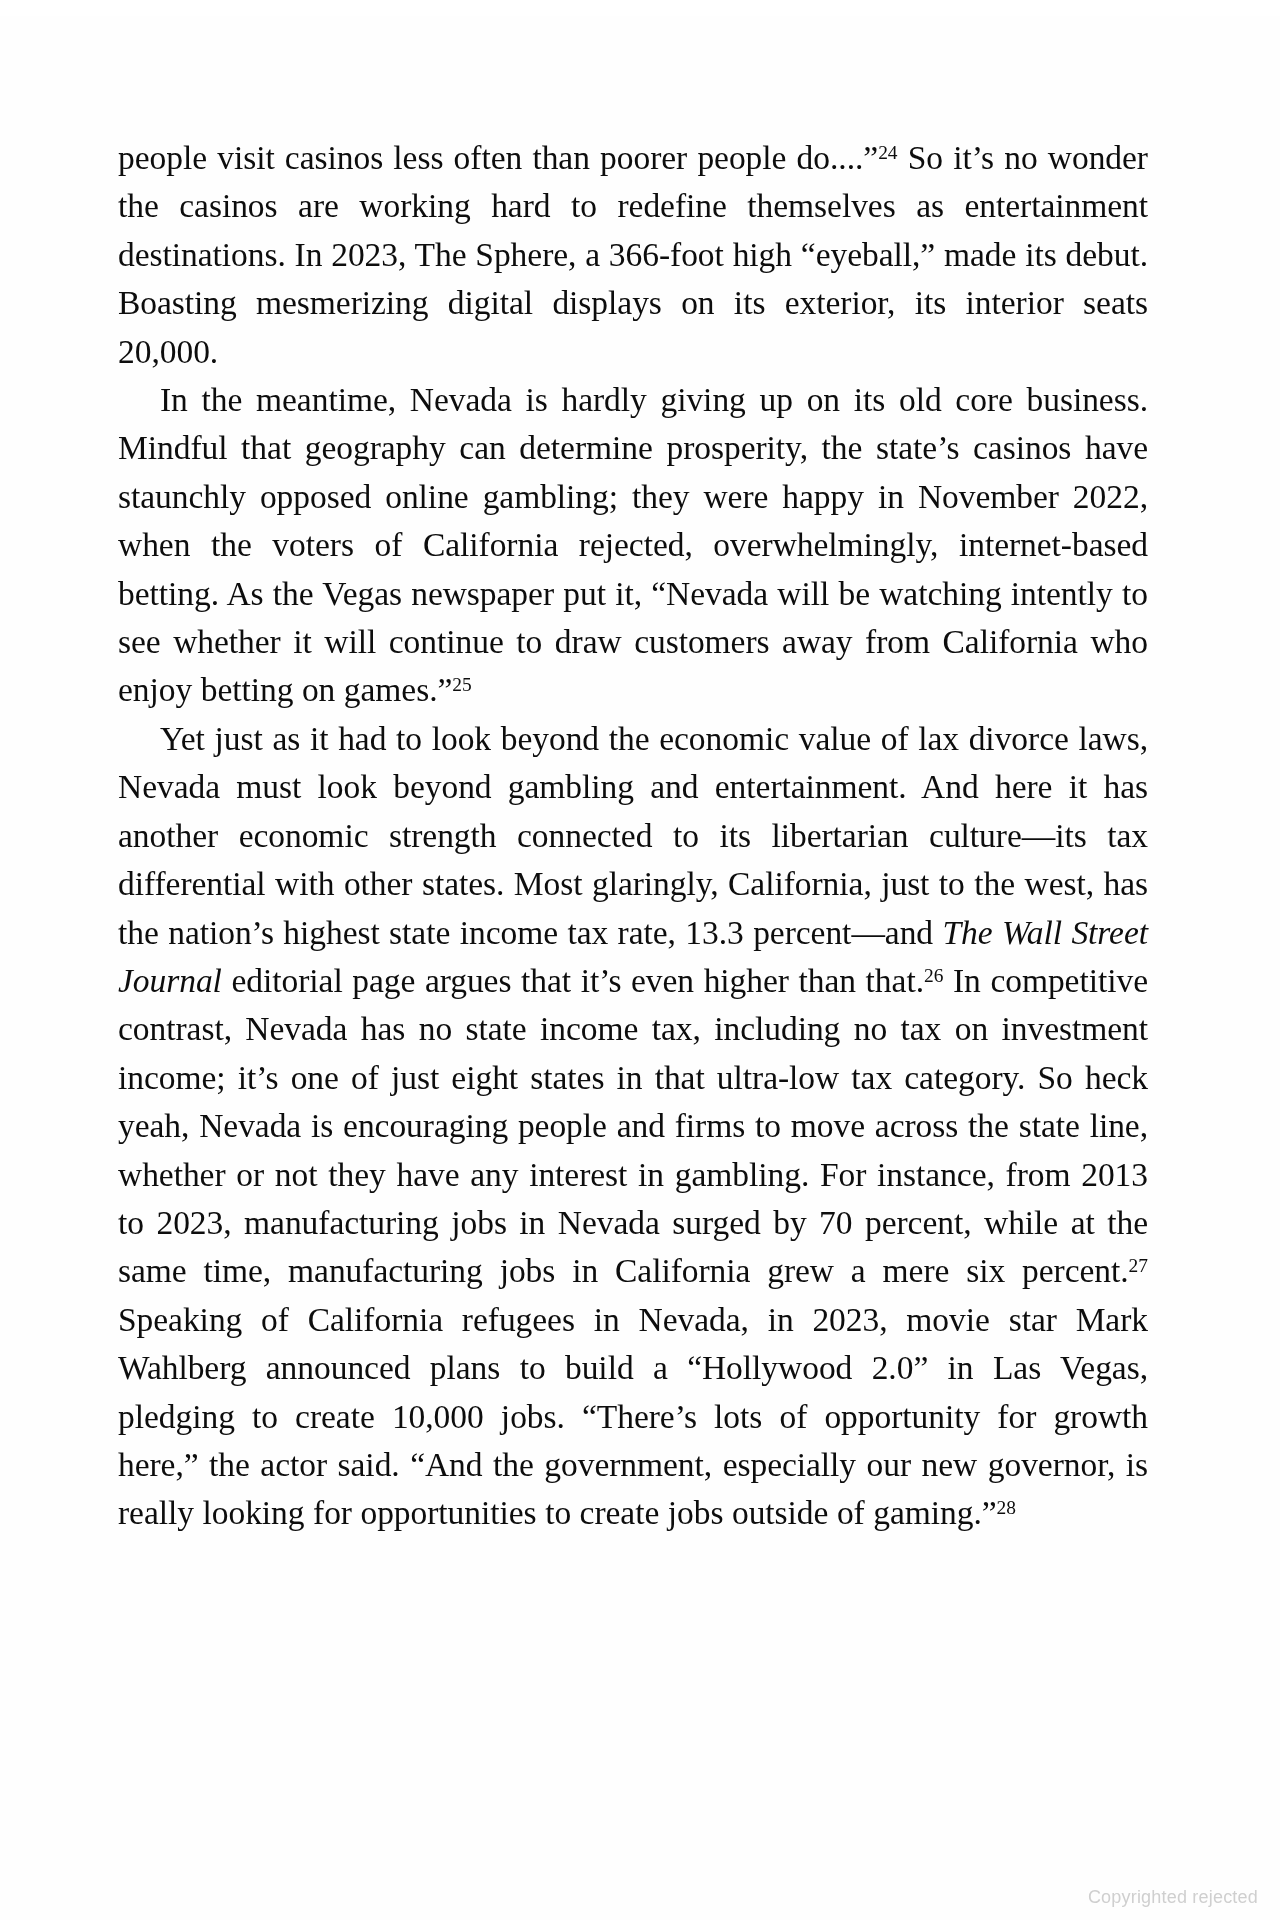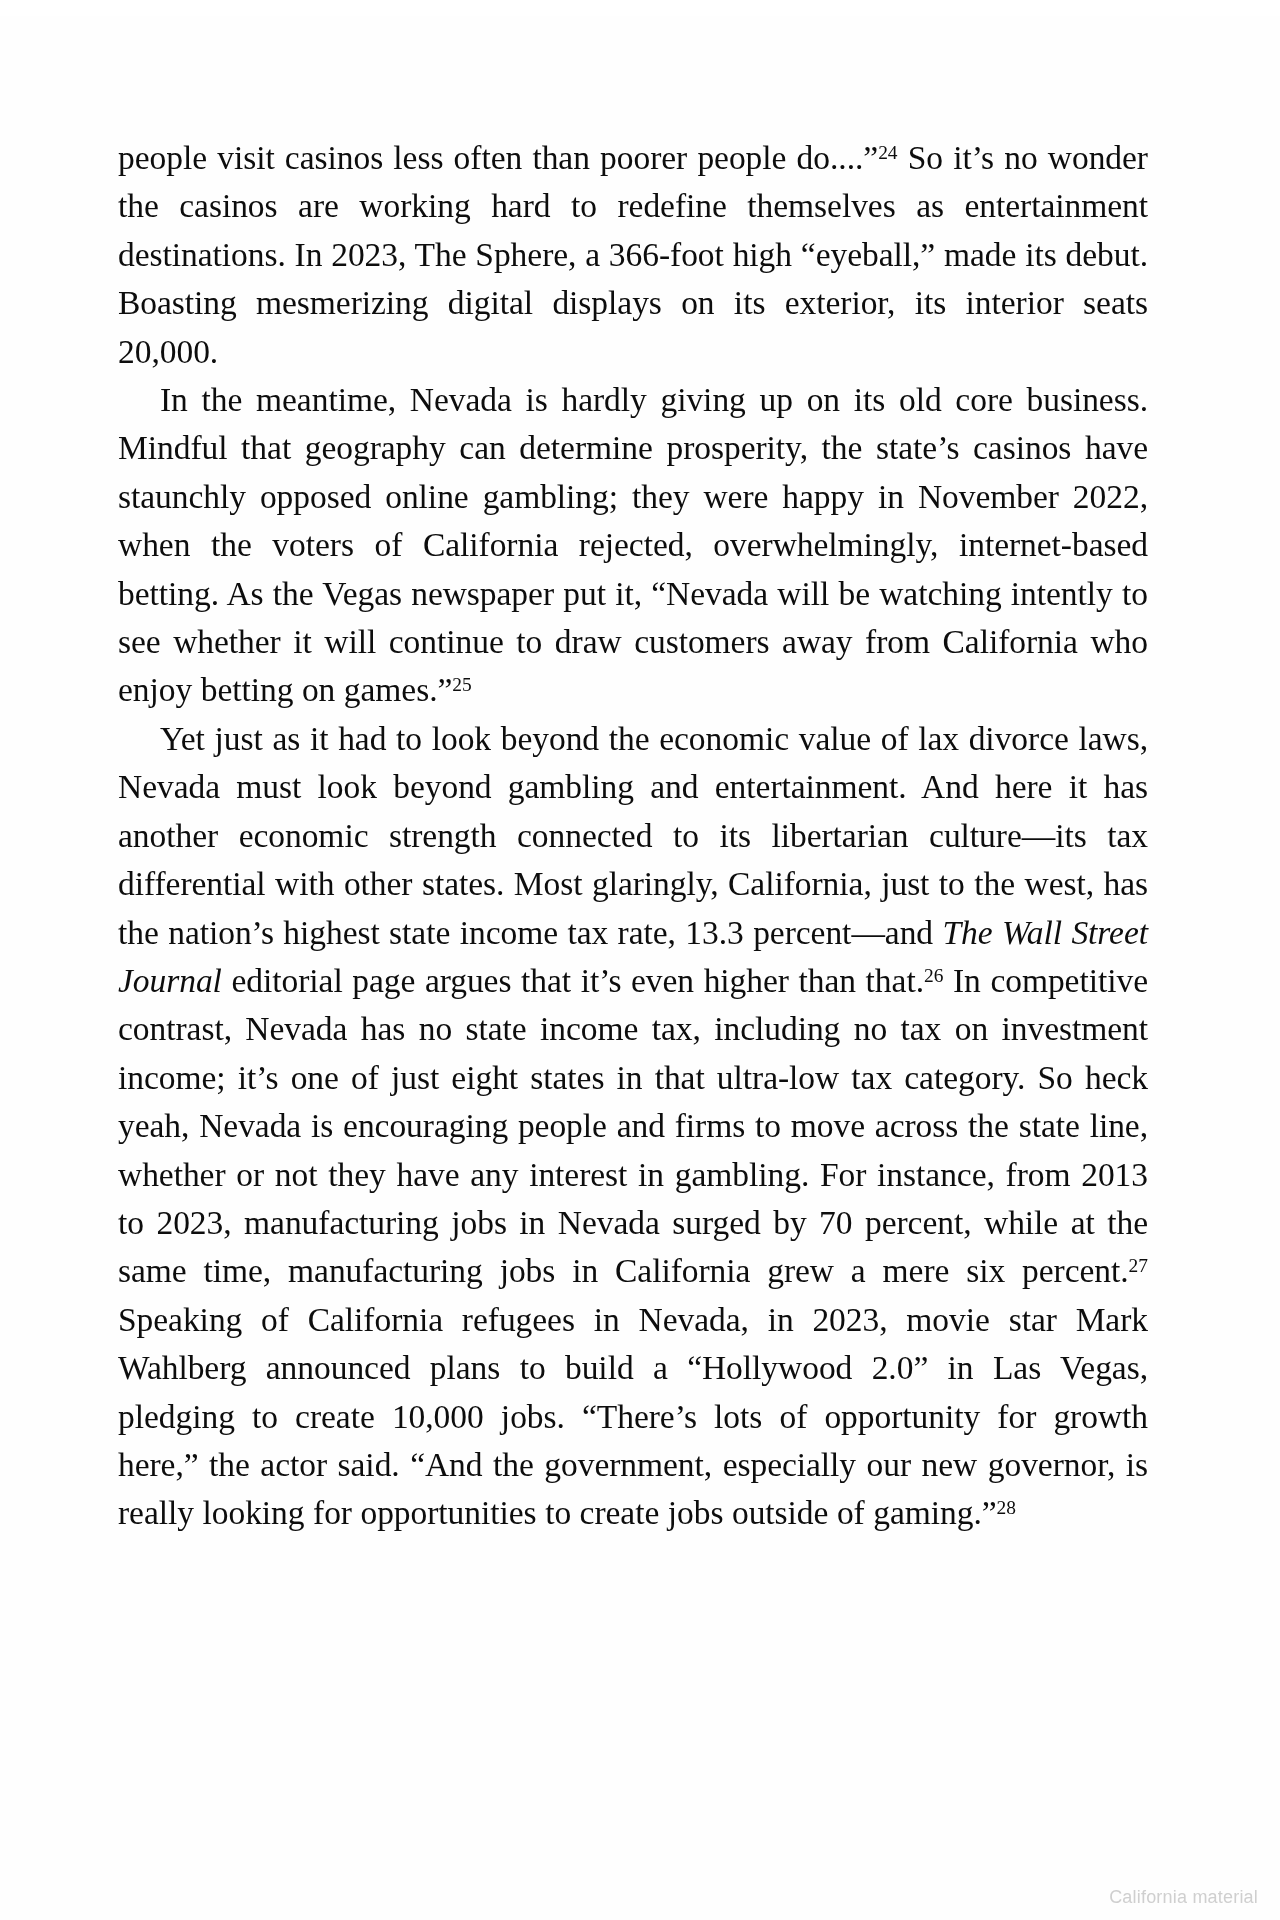--- a/index.html
+++ b/index.html
@@ -83,15 +83,15 @@
 <body>
 
 <div id="page">
 
   <div id="text-column">
       <p class="body-par no-stretch"><span>people visit casinos less often than poorer people do....”</span><sup class="fn">24</sup><span> So it’s no wonder the casinos are working hard to redefine themselves as entertainment destinations. In 2023, The Sphere, a 366-foot high “eyeball,” made its debut. Boasting mesmerizing digital displays on its exterior, its interior seats 20,000.</span></p>
       <p class="body-par indent no-stretch"><span>In the meantime, Nevada is hardly giving up on its old core business. Mindful that geography can determine prosperity, the state’s casinos have staunchly opposed online gambling; they were happy in November 2022, when the voters of California rejected, overwhelmingly, internet-based betting. As the Vegas newspaper put it, “Nevada will be watching intently to see whether it will continue to draw customers away from California who enjoy betting on games.”</span><sup class="fn">25</sup></p>
       <p class="body-par indent no-stretch"><span>Yet just as it had to look beyond the economic value of lax divorce laws, Nevada must look beyond gambling and entertainment. And here it has another economic strength connected to its libertarian culture—its tax differential with other states. Most glaringly, California, just to the west, has the nation’s highest state income tax rate, 13.3 percent—and </span><em class="title-italic">The Wall Street Journal</em><span> editorial page argues that it’s even higher than that.</span><sup class="fn">26</sup><span> In competitive contrast, Nevada has no state income tax, including no tax on investment income; it’s one of just eight states in that ultra-low tax category. So heck yeah, Nevada is encouraging people and firms to move across the state line, whether or not they have any interest in gambling. For instance, from 2013 to 2023, manufacturing jobs in Nevada surged by 70 percent, while at the same time, manufacturing jobs in California grew a mere six percent.</span><sup class="fn">27</sup><span> Speaking of California refugees in Nevada, in 2023, movie star Mark Wahlberg announced plans to build a “Hollywood 2.0” in Las Vegas, pledging to create 10,000 jobs. “There’s lots of opportunity for growth here,” the actor said. “And the government, especially our new governor, is really looking for opportunities to create jobs outside of gaming.”</span><sup class="fn">28</sup></p>
     </div>
 
-  <div id="copyright-watermark">California material</div>
+  <div id="copyright-watermark">Copyrighted rejected</div>
 
 </div>
 
 </body></html>

